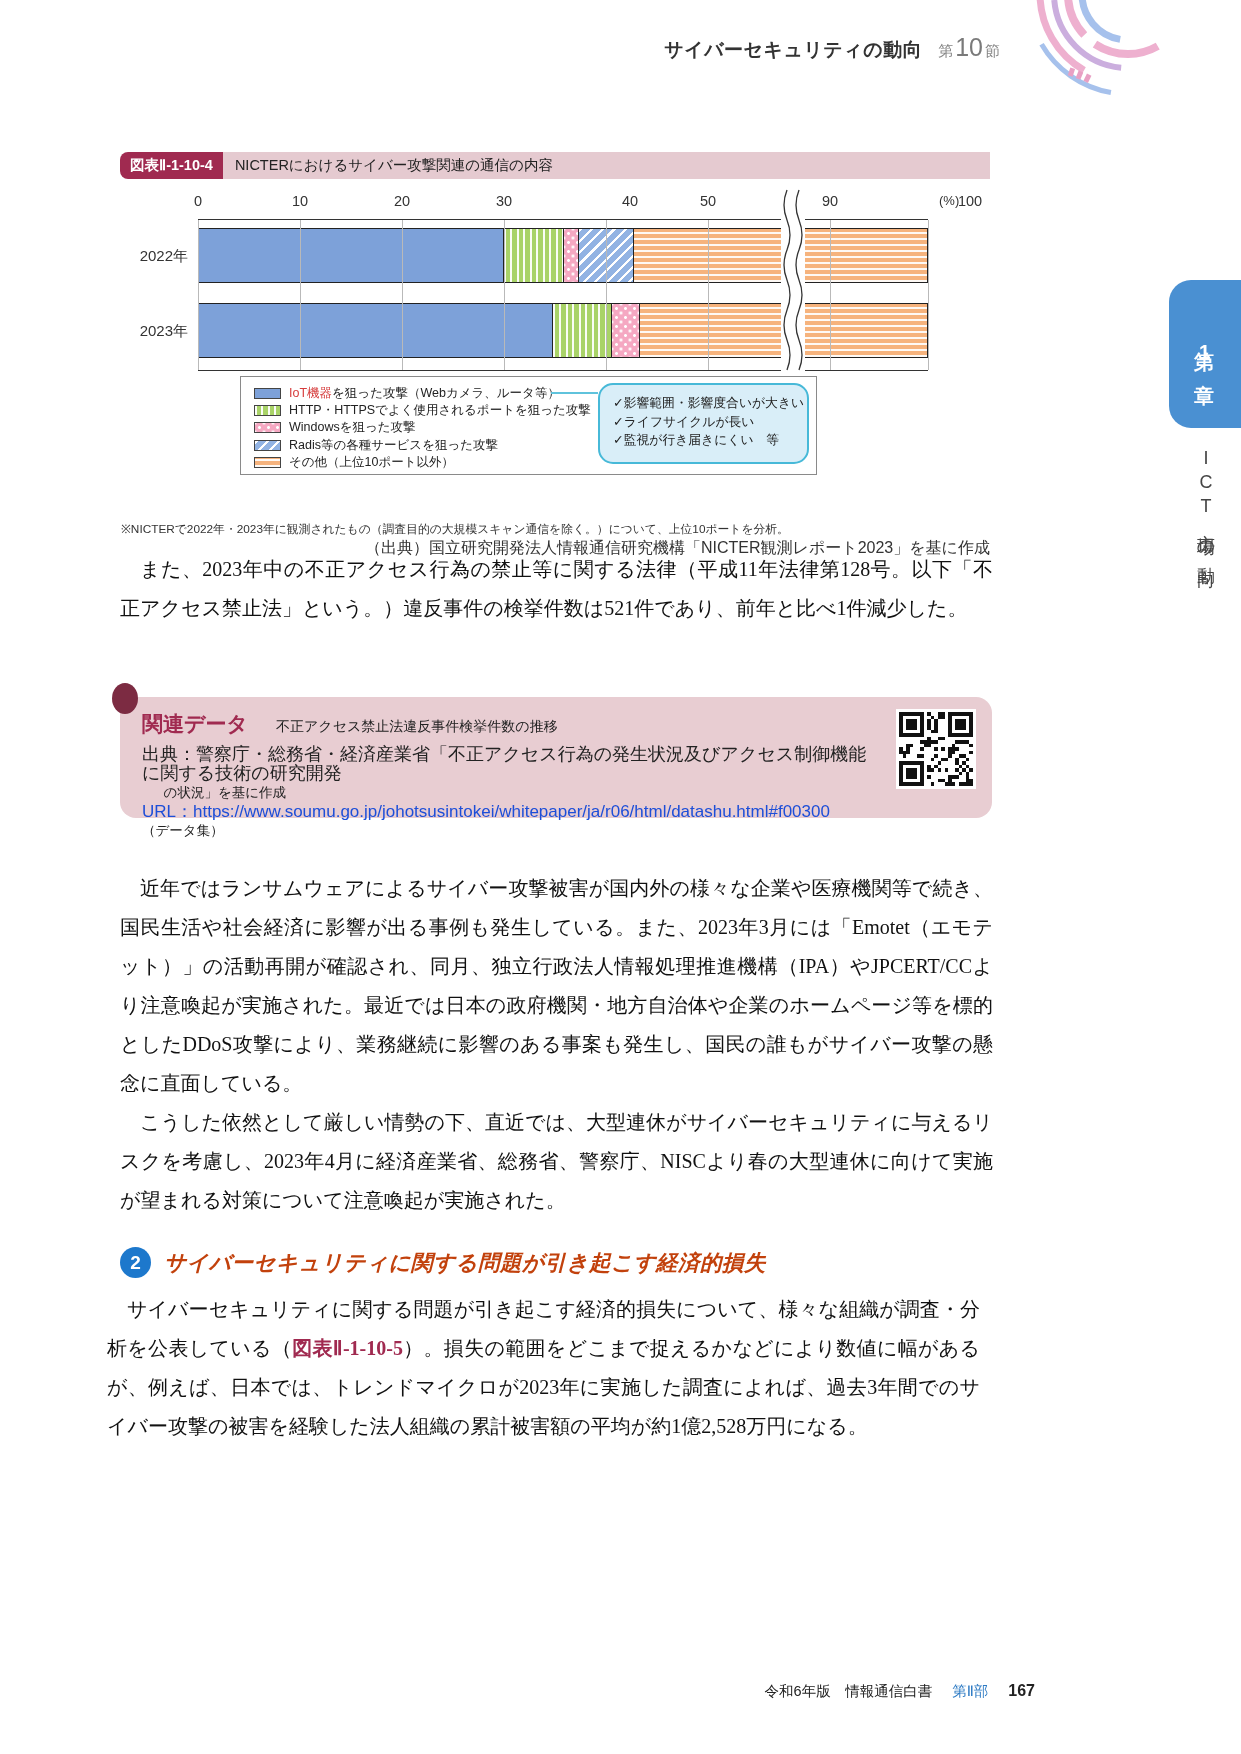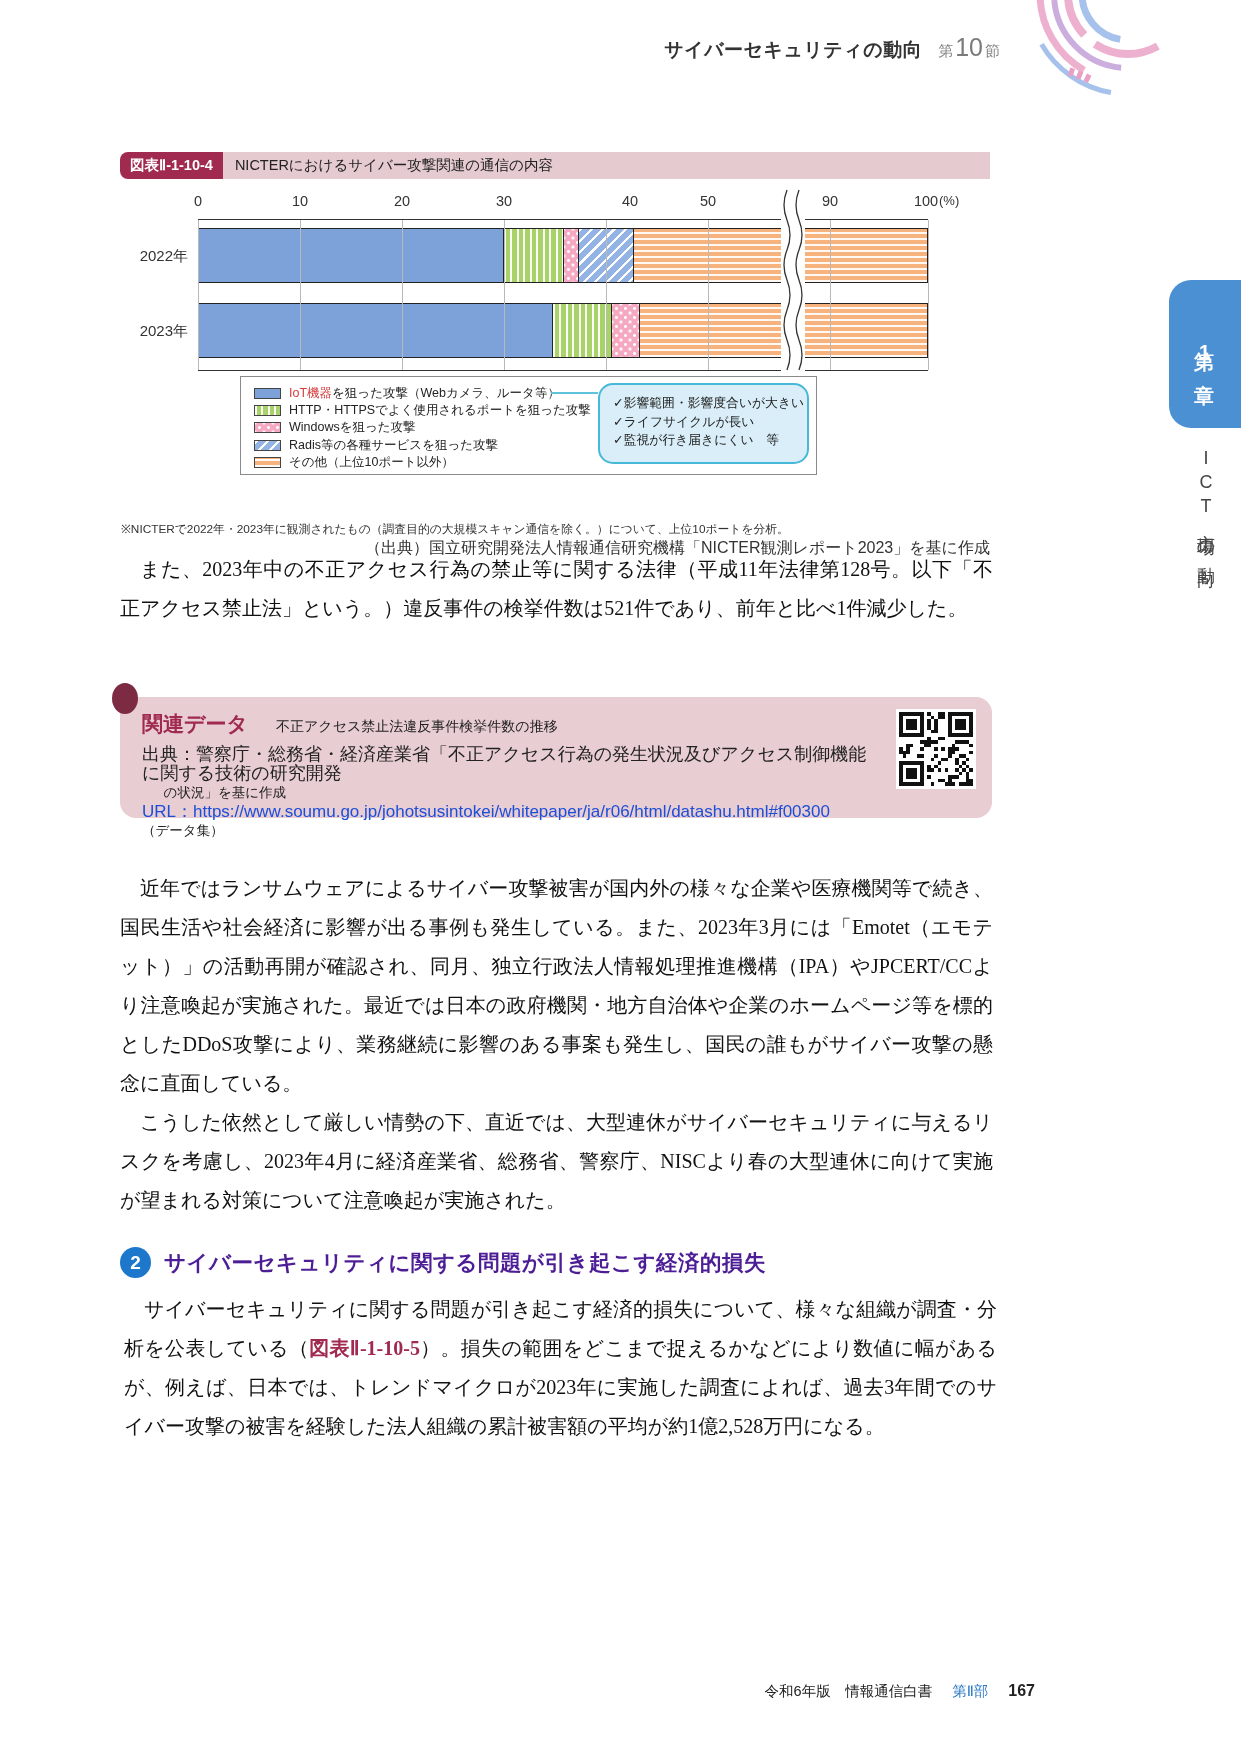--- a/index.html
+++ b/index.html
@@ -55,41 +55,41 @@
   .co div{font-size:12.8px;line-height:18.5px;color:#222;white-space:nowrap;}
 
   .note1{position:absolute;left:121px;top:520px;font-size:11.8px;color:#333;}
   .note2{position:absolute;left:120px;top:538px;width:870px;text-align:right;font-size:16px;color:#333;}
 
   
   .para{font-family:"Liberation Serif",serif;font-size:20px;line-height:39px;text-align:justify;
         color:#111;margin:0;text-indent:1em;}
   .p1{position:absolute;left:120px;top:550px;width:873px;}
   .paras2{position:absolute;left:120px;top:869px;width:873px;}
-  .p4wrap{position:absolute;left:124px;top:1290px;width:873px;}
+  .p4wrap{position:absolute;left:107px;top:1290px;width:873px;}
   .figref{color:#a02a50;font-weight:bold;}
 
   
   .rel{position:absolute;left:120px;top:697px;width:872px;height:121px;background:#e8cdd2;border-radius:16px;
        box-sizing:border-box;padding:13px 110px 0 22px;}
   .rel-bullet{position:absolute;left:-8px;top:-14px;width:26px;height:31px;background:#7c2b42;border-radius:50%;}
   .rel-head{display:flex;align-items:baseline;gap:28px;}
   .rel-label{color:#a02a50;font-weight:bold;font-size:21px;white-space:nowrap;}
   .rel-title{font-size:14px;color:#222;}
   .rel-src{font-size:18px;line-height:19px;color:#222;margin-top:7px;}
   .rel-src2{padding-left:1.6em;font-size:13.5px;line-height:19px;color:#222;}
   .rel-url{font-size:17px;line-height:19px;color:#1d4ed8;}
   .rel-ds{font-size:13.5px;line-height:19px;color:#222;}
   .qr{position:absolute;right:16px;top:12px;width:80px;height:80px;background:#fff;padding:3px;box-sizing:border-box;}
 
   
   .sec{position:absolute;left:120px;top:1247px;display:flex;align-items:center;gap:13px;}
   .sec-num{width:31px;height:31px;border-radius:50%;background:#1d78cc;color:#fff;font-weight:bold;font-size:19px;
            display:flex;align-items:center;justify-content:center;flex:none;}
-  .sec-title{font-size:21.5px;font-weight:bold;color:#4c1d95;letter-spacing:.5px;}
+  .sec-title{font-size:21.5px;font-weight:bold;color:#c2410c;letter-spacing:.5px;font-style:italic;}
 
   
   .foot{position:absolute;top:1682px;left:120px;width:915px;display:flex;justify-content:flex-end;
         align-items:baseline;gap:20px;font-size:14.5px;color:#222;}
   .foot-part{color:#2e7bc4;}
   .foot-page{font-size:16px;font-weight:bold;}
 </style>
 </head>
 <body>
 
@@ -158,21 +158,21 @@
         <div class="tick" style="left: 204px;">20</div>
         <div class="grid" style="left: 306px;"></div>
         <div class="tick" style="left: 306px;">30</div>
         <div class="grid" style="left: 408px;"></div>
         <div class="tick" style="left: 432px;">40</div>
         <div class="grid" style="left: 510px;"></div>
         <div class="tick" style="left: 510px;">50</div>
         <div class="grid" style="left: 632px;"></div>
         <div class="tick" style="left: 632px;">90</div>
         <div class="grid" style="left: 730px;"></div>
-        <div class="tick" style="left: 728px; text-align: center;">100</div>
+        <div class="tick" style="left: 772px; text-align: center;">100</div>
         <div class="unit">(%)</div>
         <div class="cat" style="top: 27px;">2022年</div>
         <div class="cat" style="top: 102px;">2023年</div>
       </div>
   </div>
 
   <div class="lgd">
     <div>
         <div class="lrow">
           <div class="lsw pat-solid" style="background-color: rgb(125, 161, 217);"></div>

